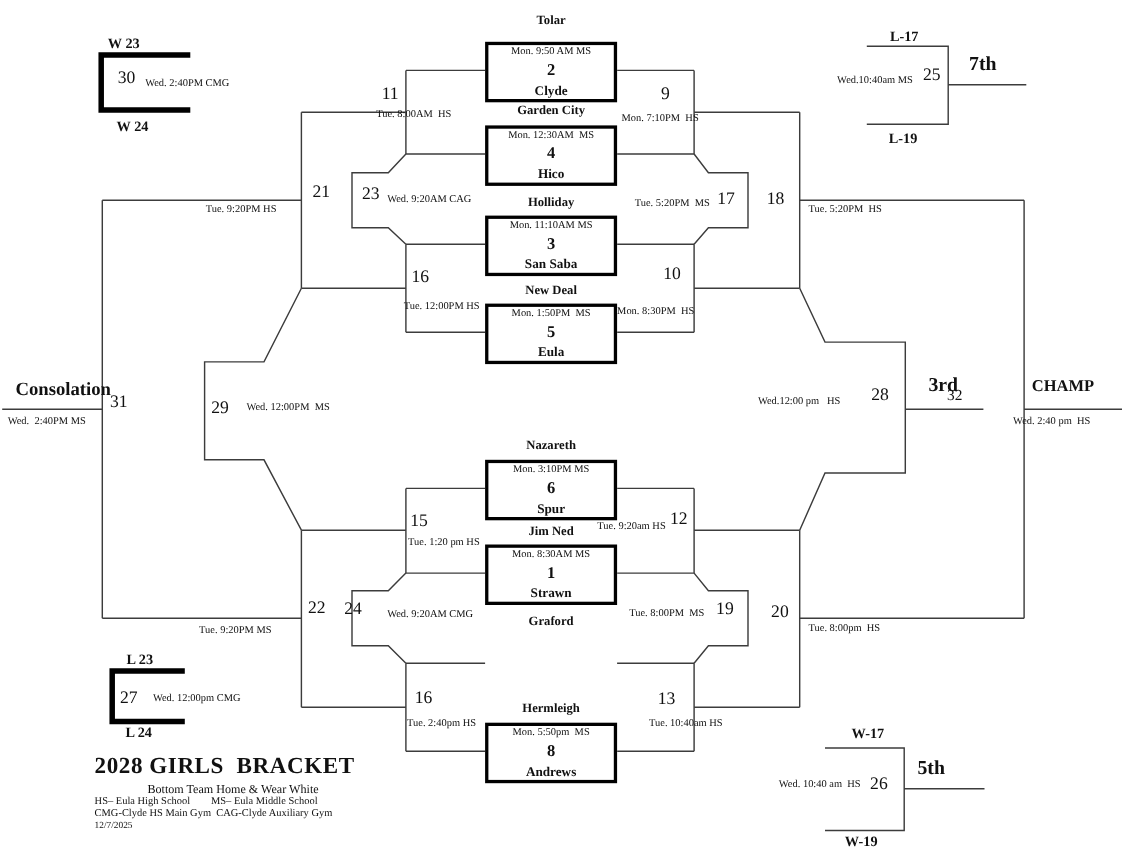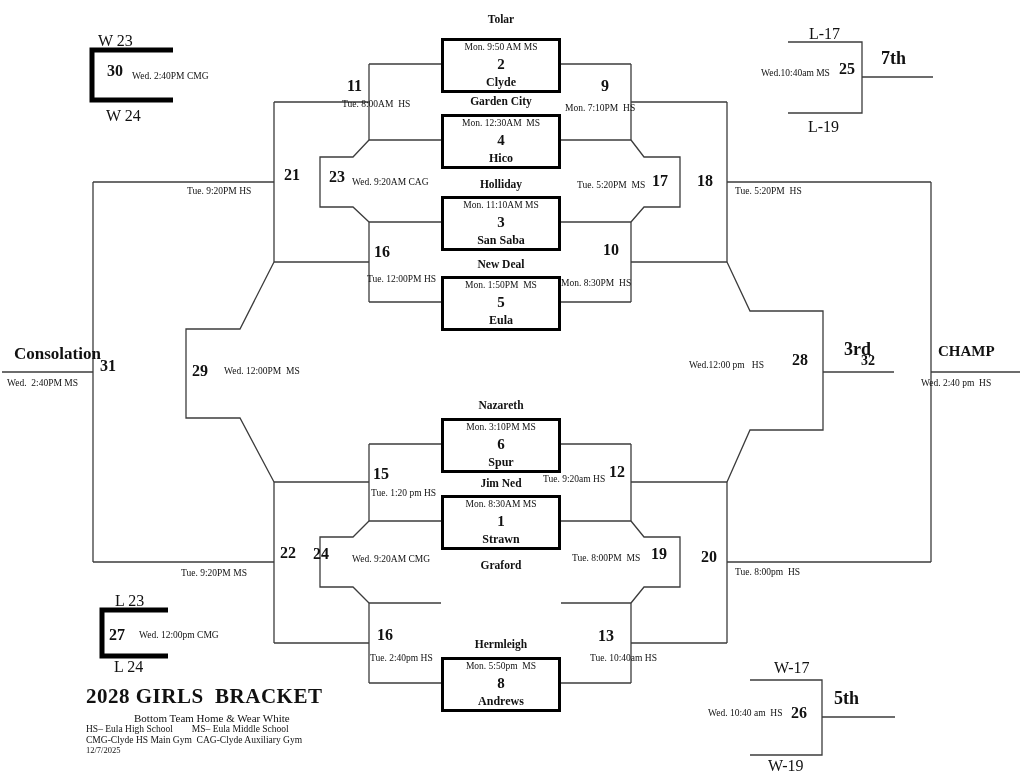--- a/index.html
+++ b/index.html
@@ -6,23 +6,23 @@
   #sheet{position:relative;width:1024px;height:784px;background:#fff;overflow:hidden;
          font-family:"Liberation Serif","DejaVu Serif",serif;color:#111;}
   #lines{position:absolute;left:0;top:0;}
   .frbox{position:absolute;left:441px;width:114px;height:47px;border:3px solid #000;background:#fff;
          display:flex;flex-direction:column;justify-content:space-between;align-items:center;
          padding:1px 0;text-align:center;}
   .frbox .bt{font-size:9.5px;white-space:pre;line-height:11px;}
   .frbox .bn{font-size:15px;font-weight:bold;line-height:13px;}
   .frbox .bm{font-size:12px;font-weight:bold;line-height:13px;}
   .tt{position:absolute;left:441px;width:120px;text-align:center;font-weight:bold;font-size:11.5px;white-space:pre;}
-  .n{position:absolute;font-weight:bold;font-size:16px;line-height:16px;white-space:pre;}
+  .n{position:absolute;font-weight:normal;font-size:16px;line-height:16px;white-space:pre;}
   .t{position:absolute;font-size:9.5px;line-height:10px;white-space:pre;}
-  .f{position:absolute;font-weight:normal;font-size:16px;white-space:pre;}
+  .f{position:absolute;font-weight:bold;font-size:13px;white-space:pre;}
   .p{position:absolute;font-weight:bold;white-space:pre;}
   #title-block{position:absolute;left:86px;top:684px;}
   #title-block .big{font-size:21px;font-weight:bold;white-space:pre;letter-spacing:.5px;}
   #title-block .note{font-size:11px;margin-top:3px;white-space:pre;margin-left:48px;}
   #title-block .leg{font-size:9.5px;line-height:10.5px;white-space:pre;}
   #title-block .dates{font-size:12.5px;font-weight:bold;white-space:pre;margin-top:1px;}
   #title-block .rev{font-size:8.5px;white-space:pre;}
 </style>
 </head>
 <body>

